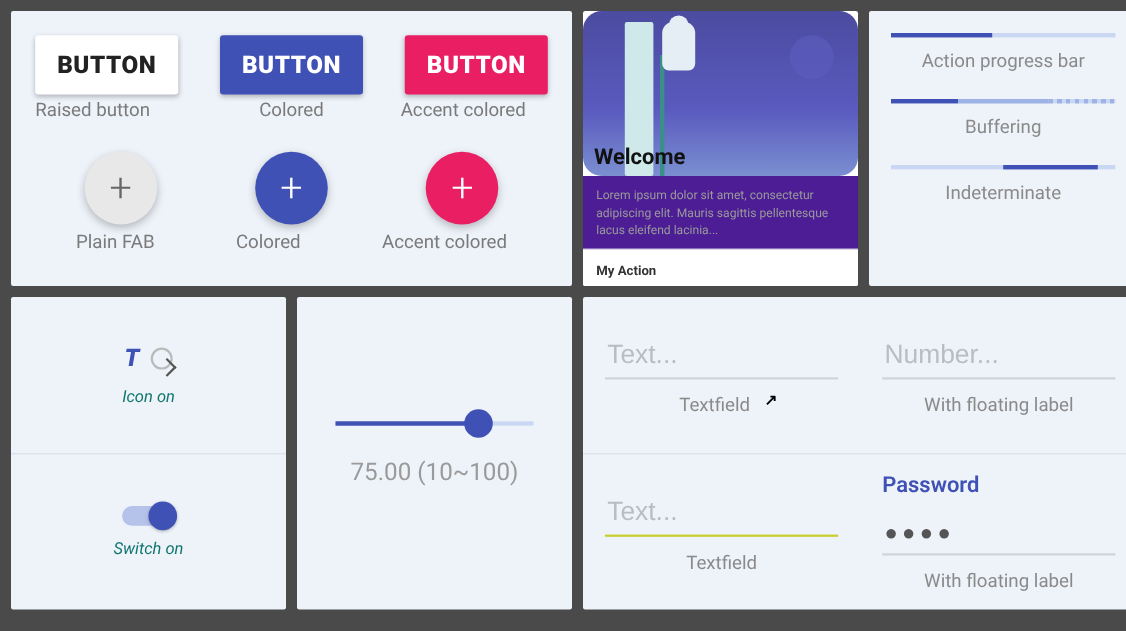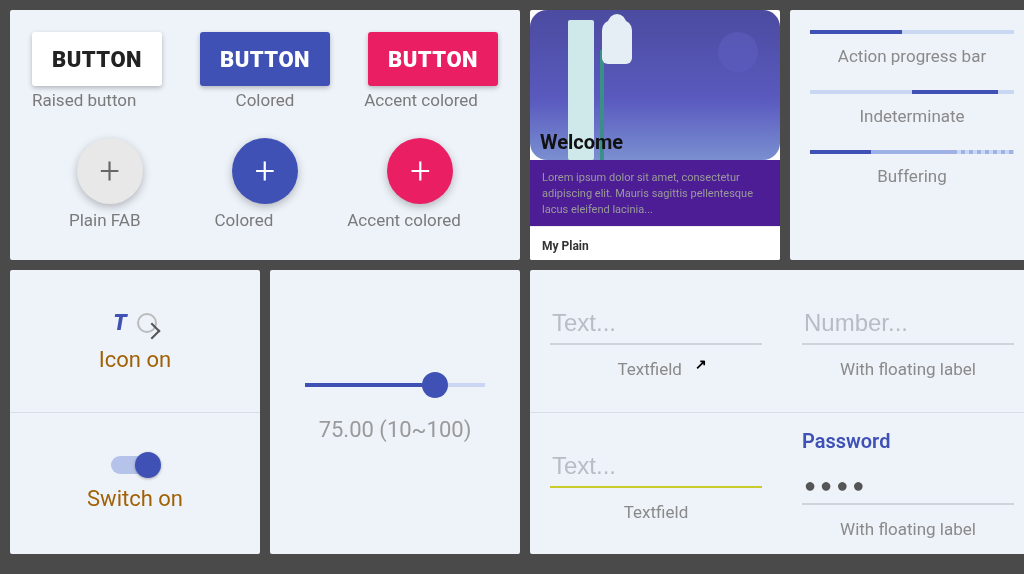--- a/index.html
+++ b/index.html
@@ -107,21 +107,21 @@
     repeating-linear-gradient(90deg,#9fb2e6 0 4px, transparent 4px 8px); }
   .progress-label { color:#8a8a8a; font-size:17px; }
 
   
   .toggle-half { height:50%; display:flex; flex-direction:column; align-items:center; justify-content:center; }
   .toggle-half + .toggle-half { border-top:1px solid #d8dde6; }
   .icon-row { display:flex; align-items:center; gap:10px; }
   .icon-t { font-weight:900; font-style:italic; font-size:22px; color:#3f51b5; cursor:pointer;}
   .small-circle { width:20px; height:20px; border:2px solid #bbb; border-radius:50%; position:relative; cursor:pointer;}
   .small-circle:after { content:""; position:absolute; right:-3px; bottom:-6px; width:10px; height:10px; border-right:2px solid #555; border-bottom:2px solid #555; transform:rotate(-45deg); }
-  .toggle-cap { margin-top:12px; color:#a16207; font-size:22px; }
+  .toggle-cap { margin-top:12px; color:#0f766e; font-size:15px;font-style:italic; }
   .switch {
     width:48px; height:18px; background:#b5c2ea; border-radius:10px; position:relative; cursor:pointer;
   }
   .switch .knob {
     position:absolute; right:-2px; top:-4px; width:26px; height:26px; border-radius:50%;
     background:#3f51b5; box-shadow:0 1px 3px rgba(0,0,0,0.3);
   }
 
   
   .slider-wrap { height:100%; display:flex; flex-direction:column; align-items:center; justify-content:center; gap:30px;}
@@ -193,43 +193,43 @@
   <div class="panel card-panel">
     <div class="card-img">
       <div class="moon"></div>
       <div class="tower"></div>
       <div class="antenna"></div>
       <div class="astro"></div>
       <div class="astro-head"></div>
       <div class="card-title">Welcome</div>
     </div>
     <div class="card-body">Lorem ipsum dolor sit amet, consectetur adipiscing elit. Mauris sagittis pellentesque lacus eleifend lacinia...</div>
-    <div class="card-action">My Plain</div>
+    <div class="card-action">My Action</div>
   </div>
 
   <div class="panel progress-panel">
     <div class="progress-item">
       <div class="bar">
         <div class="fill" style="width:45%"></div>
       </div>
       <div class="progress-label">Action progress bar</div>
-    </div>
-    <div class="progress-item">
-      <div class="bar indeterminate">
-        <div class="fill"></div>
-      </div>
-      <div class="progress-label">Indeterminate</div>
     </div>
     <div class="progress-item">
       <div class="bar buffering">
         <div class="fill1"></div>
         <div class="fill2"></div>
         <div class="dots"></div>
       </div>
       <div class="progress-label">Buffering</div>
+    </div>
+    <div class="progress-item">
+      <div class="bar indeterminate">
+        <div class="fill"></div>
+      </div>
+      <div class="progress-label">Indeterminate</div>
     </div>
   </div>
 
   <div class="panel toggle-panel">
     <div class="toggle-half">
       <div class="icon-row">
         <span class="icon-t">T</span>
         <span class="small-circle"></span>
       </div>
       <div class="toggle-cap">Icon on</div>

